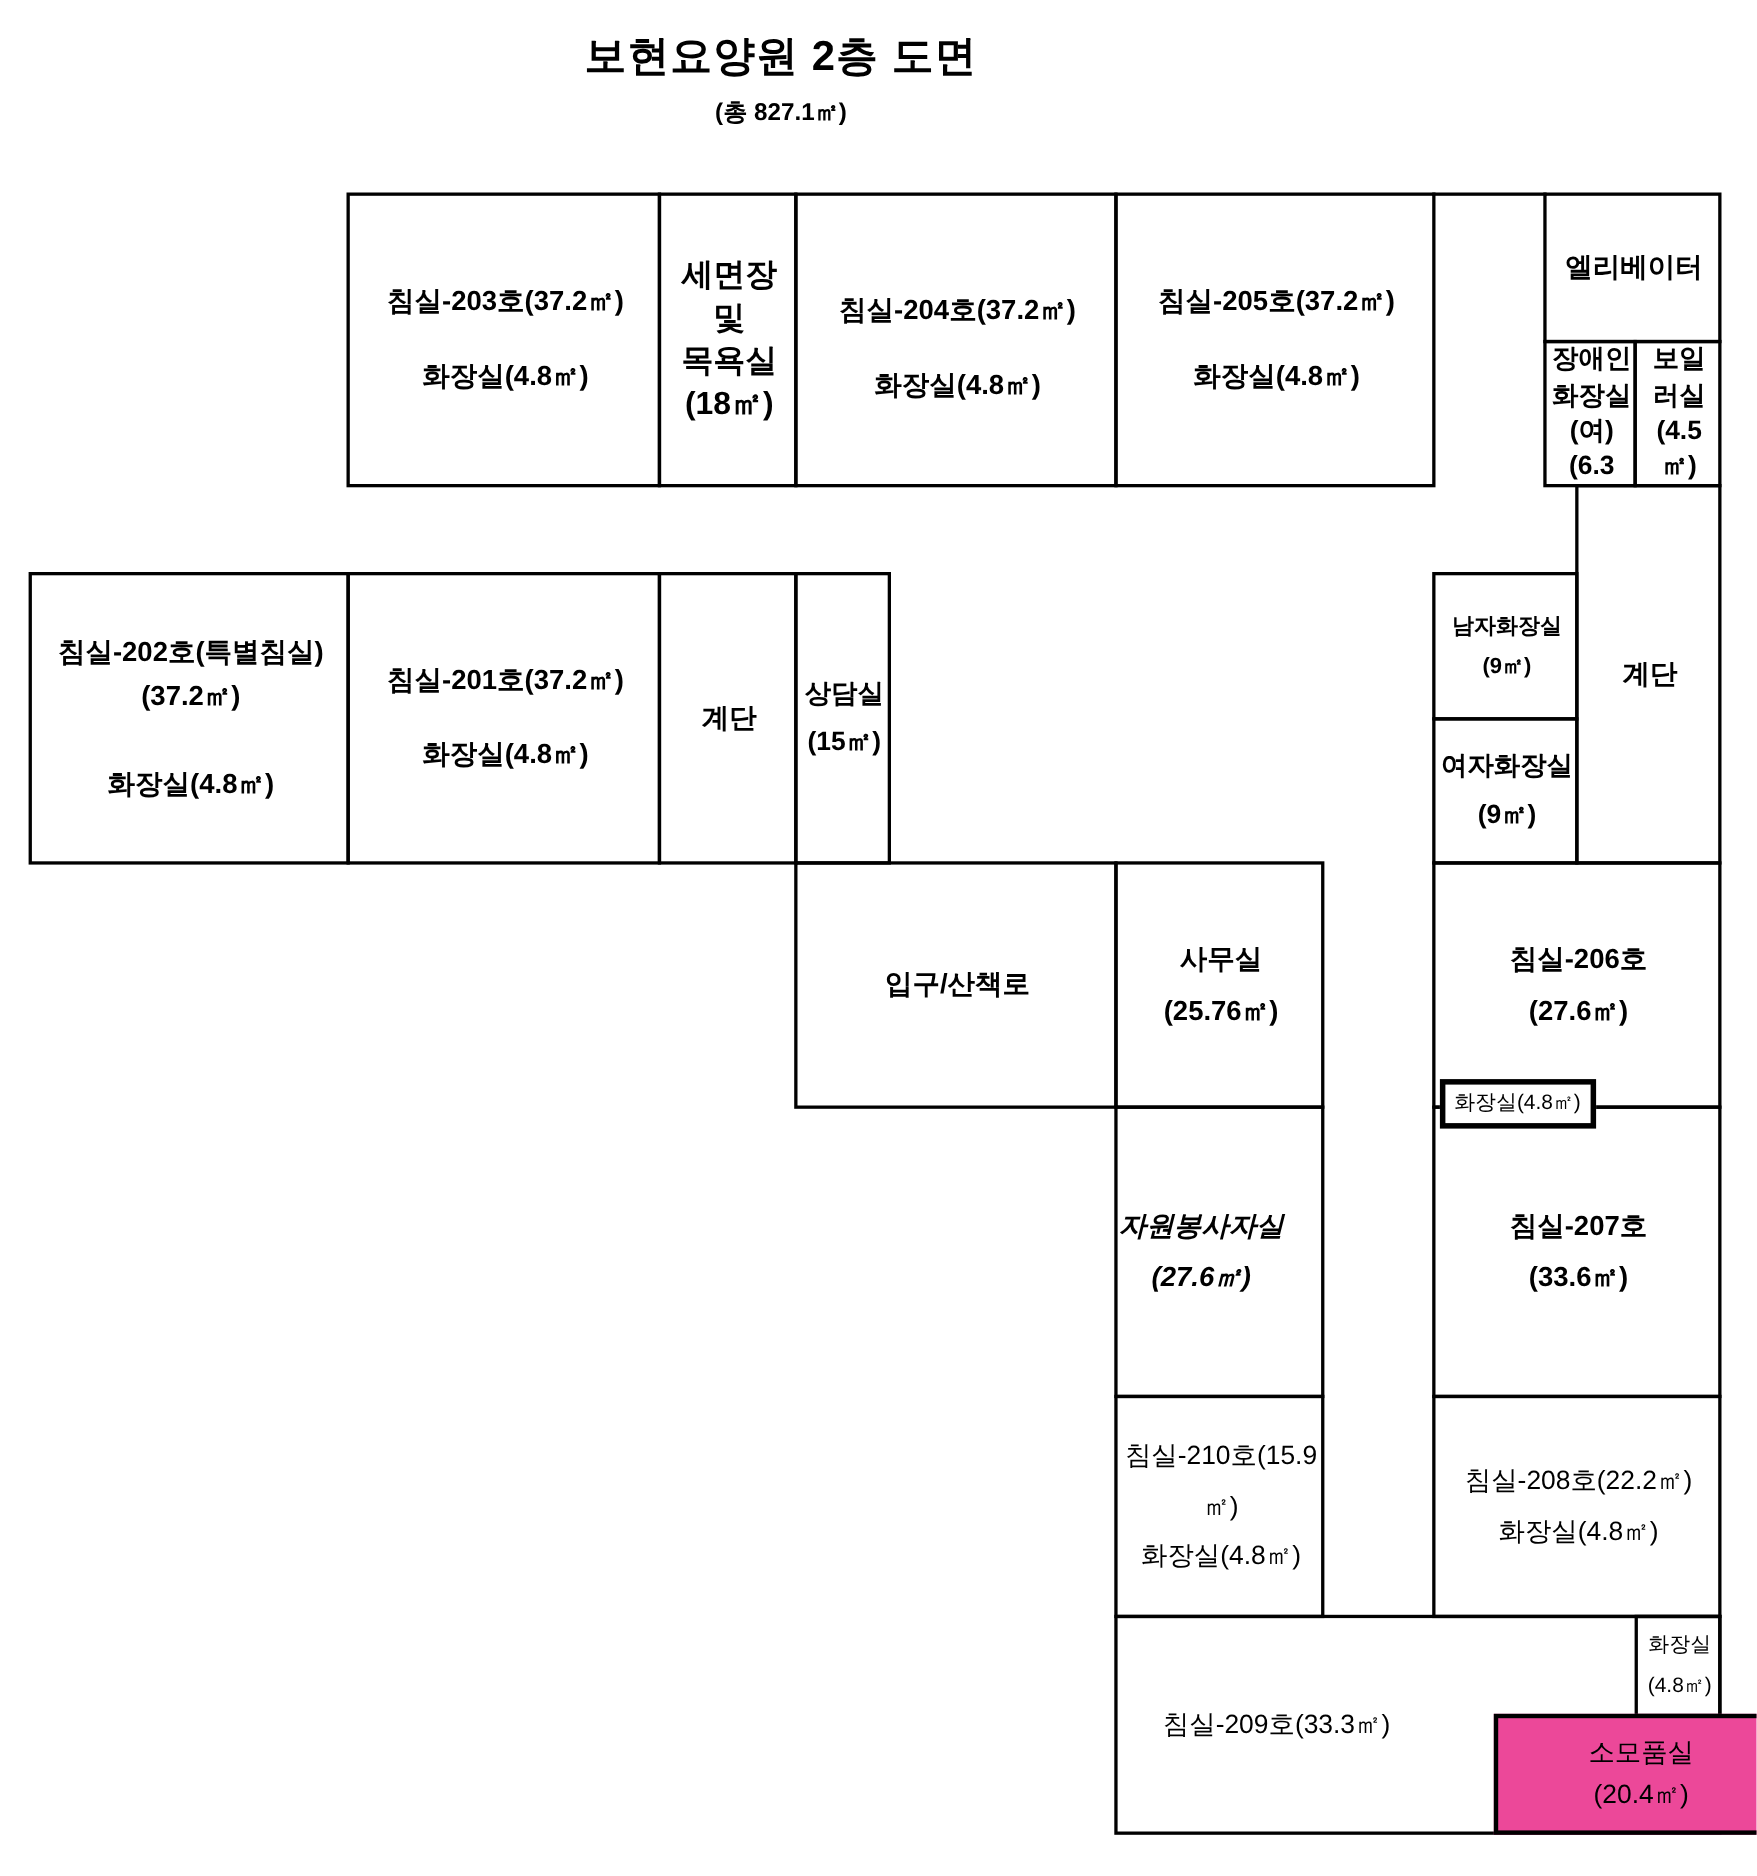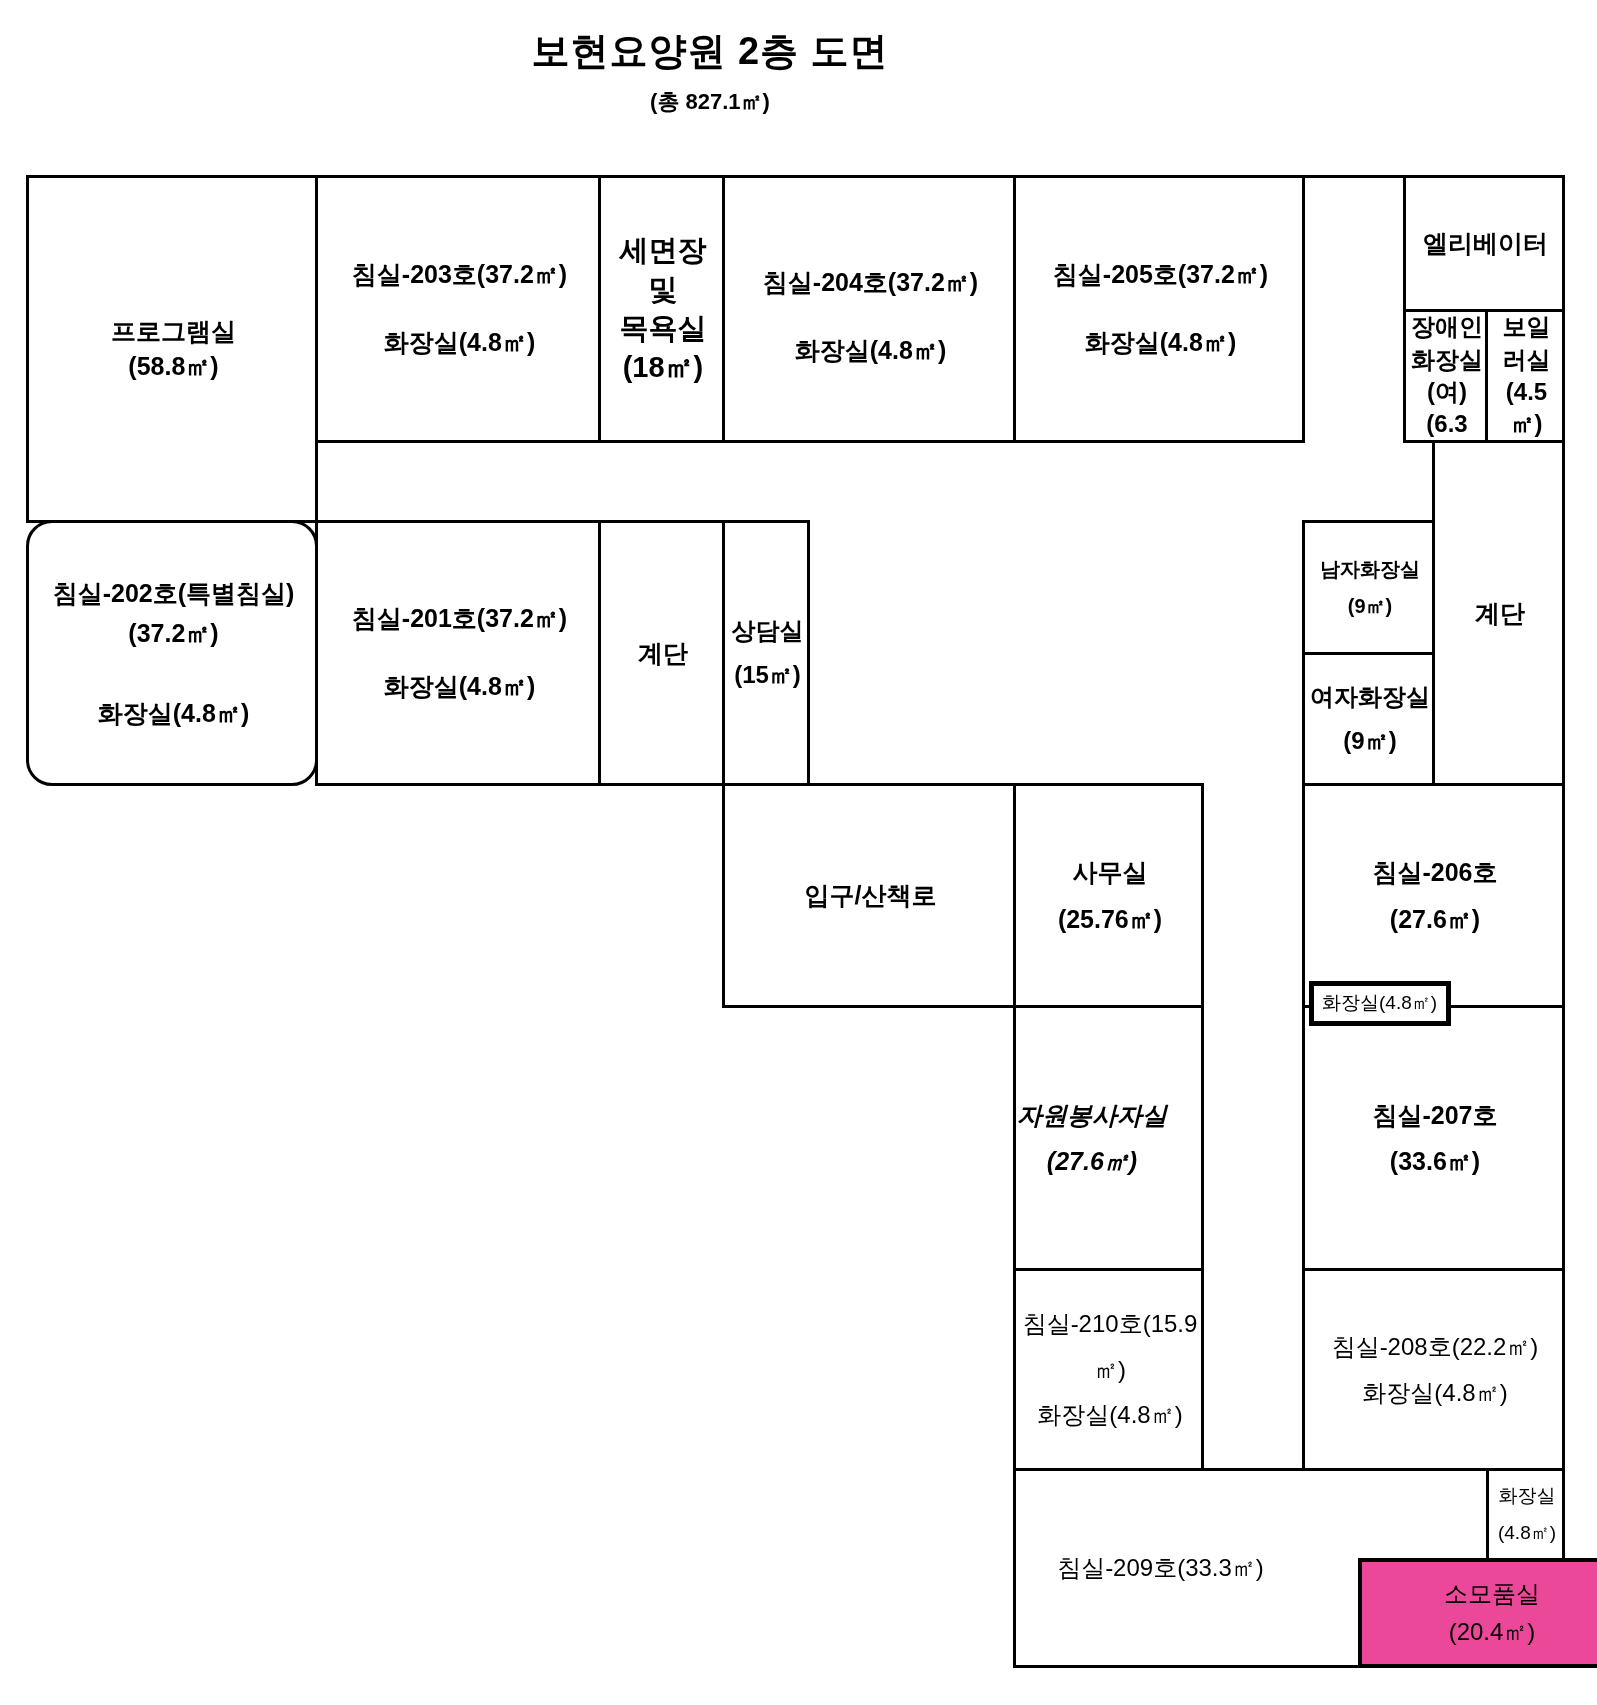--- a/index.html
+++ b/index.html
@@ -14,26 +14,20 @@
   .seg { position: absolute; background: #000; }
 </style>
 </head>
 <body>
 
 <div id="stage" style="width: 1597px; height: 1705px; background: rgb(255, 255, 255);">
   <div class="title-block">
     <div class="main-title">보현요양원 2층 도면</div>
     <div class="sub-title">(총 827.1㎡)</div>
   </div>
-<div class="room" style="left: 26px; top: 175px; width: 292px; height: 348px; border-width: 3px; border-color: rgb(0, 0, 0);">
-      <div class="lbl" style="left: 0px; top: 0px; bottom: 0px; width: 289px; font-size: 25px; line-height: 1.4; font-weight: bold;">
-        <div class="ln">프로그램실</div>
-        <div class="ln">(58.8㎡)</div>
-      </div>
-    </div>
     <div class="room" style="left: 315px; top: 175px; width: 286px; height: 268px; border-width: 3px; border-color: rgb(0, 0, 0);">
       <div class="lbl" style="left: 0px; top: 0px; bottom: 0px; width: 283px; font-size: 25px; line-height: 1.35; font-weight: bold;">
         <div class="ln">침실-203호(37.2㎡)</div>
         <div class="ln">&nbsp;</div>
         <div class="ln">화장실(4.8㎡)</div>
       </div>
     </div>
     <div class="room" style="left: 598px; top: 175px; width: 127px; height: 268px; border-width: 3px; border-color: rgb(0, 0, 0);">
       <div class="lbl" style="left: 0px; top: 0px; bottom: 0px; width: 124px; font-size: 29px; line-height: 1.35; font-weight: bold;">
         <div class="ln">세면장</div>
@@ -70,21 +64,21 @@
       </div>
     </div>
     <div class="room" style="left: 1485px; top: 309px; width: 80px; height: 134px; border-width: 3px; border-color: rgb(0, 0, 0);">
       <div class="lbl" style="left: 0px; top: 0px; bottom: 0px; width: 77px; font-size: 24px; line-height: 1.35; font-weight: bold;">
         <div class="ln">보일</div>
         <div class="ln">러실</div>
         <div class="ln">(4.5</div>
         <div class="ln">㎡)</div>
       </div>
     </div>
-    <div class="room" style="left: 26px; top: 520px; width: 292px; height: 266px; border-width: 3px; border-color: rgb(0, 0, 0); border-radius: 26px;">
+    <div class="room" style="left: 26px; top: 520px; width: 292px; height: 266px; border-width: 3px; border-color: rgb(0, 0, 0);">
       <div class="lbl" style="left: 0px; top: 0px; bottom: 0px; width: 289px; font-size: 25px; line-height: 1.6; font-weight: bold;">
         <div class="ln">침실-202호(특별침실)</div>
         <div class="ln">(37.2㎡)</div>
         <div class="ln">&nbsp;</div>
         <div class="ln">화장실(4.8㎡)</div>
       </div>
     </div>
     <div class="room" style="left: 315px; top: 520px; width: 286px; height: 266px; border-width: 3px; border-color: rgb(0, 0, 0);">
       <div class="lbl" style="left: 0px; top: 0px; bottom: 0px; width: 283px; font-size: 25px; line-height: 1.35; font-weight: bold;">
         <div class="ln">침실-201호(37.2㎡)</div>

